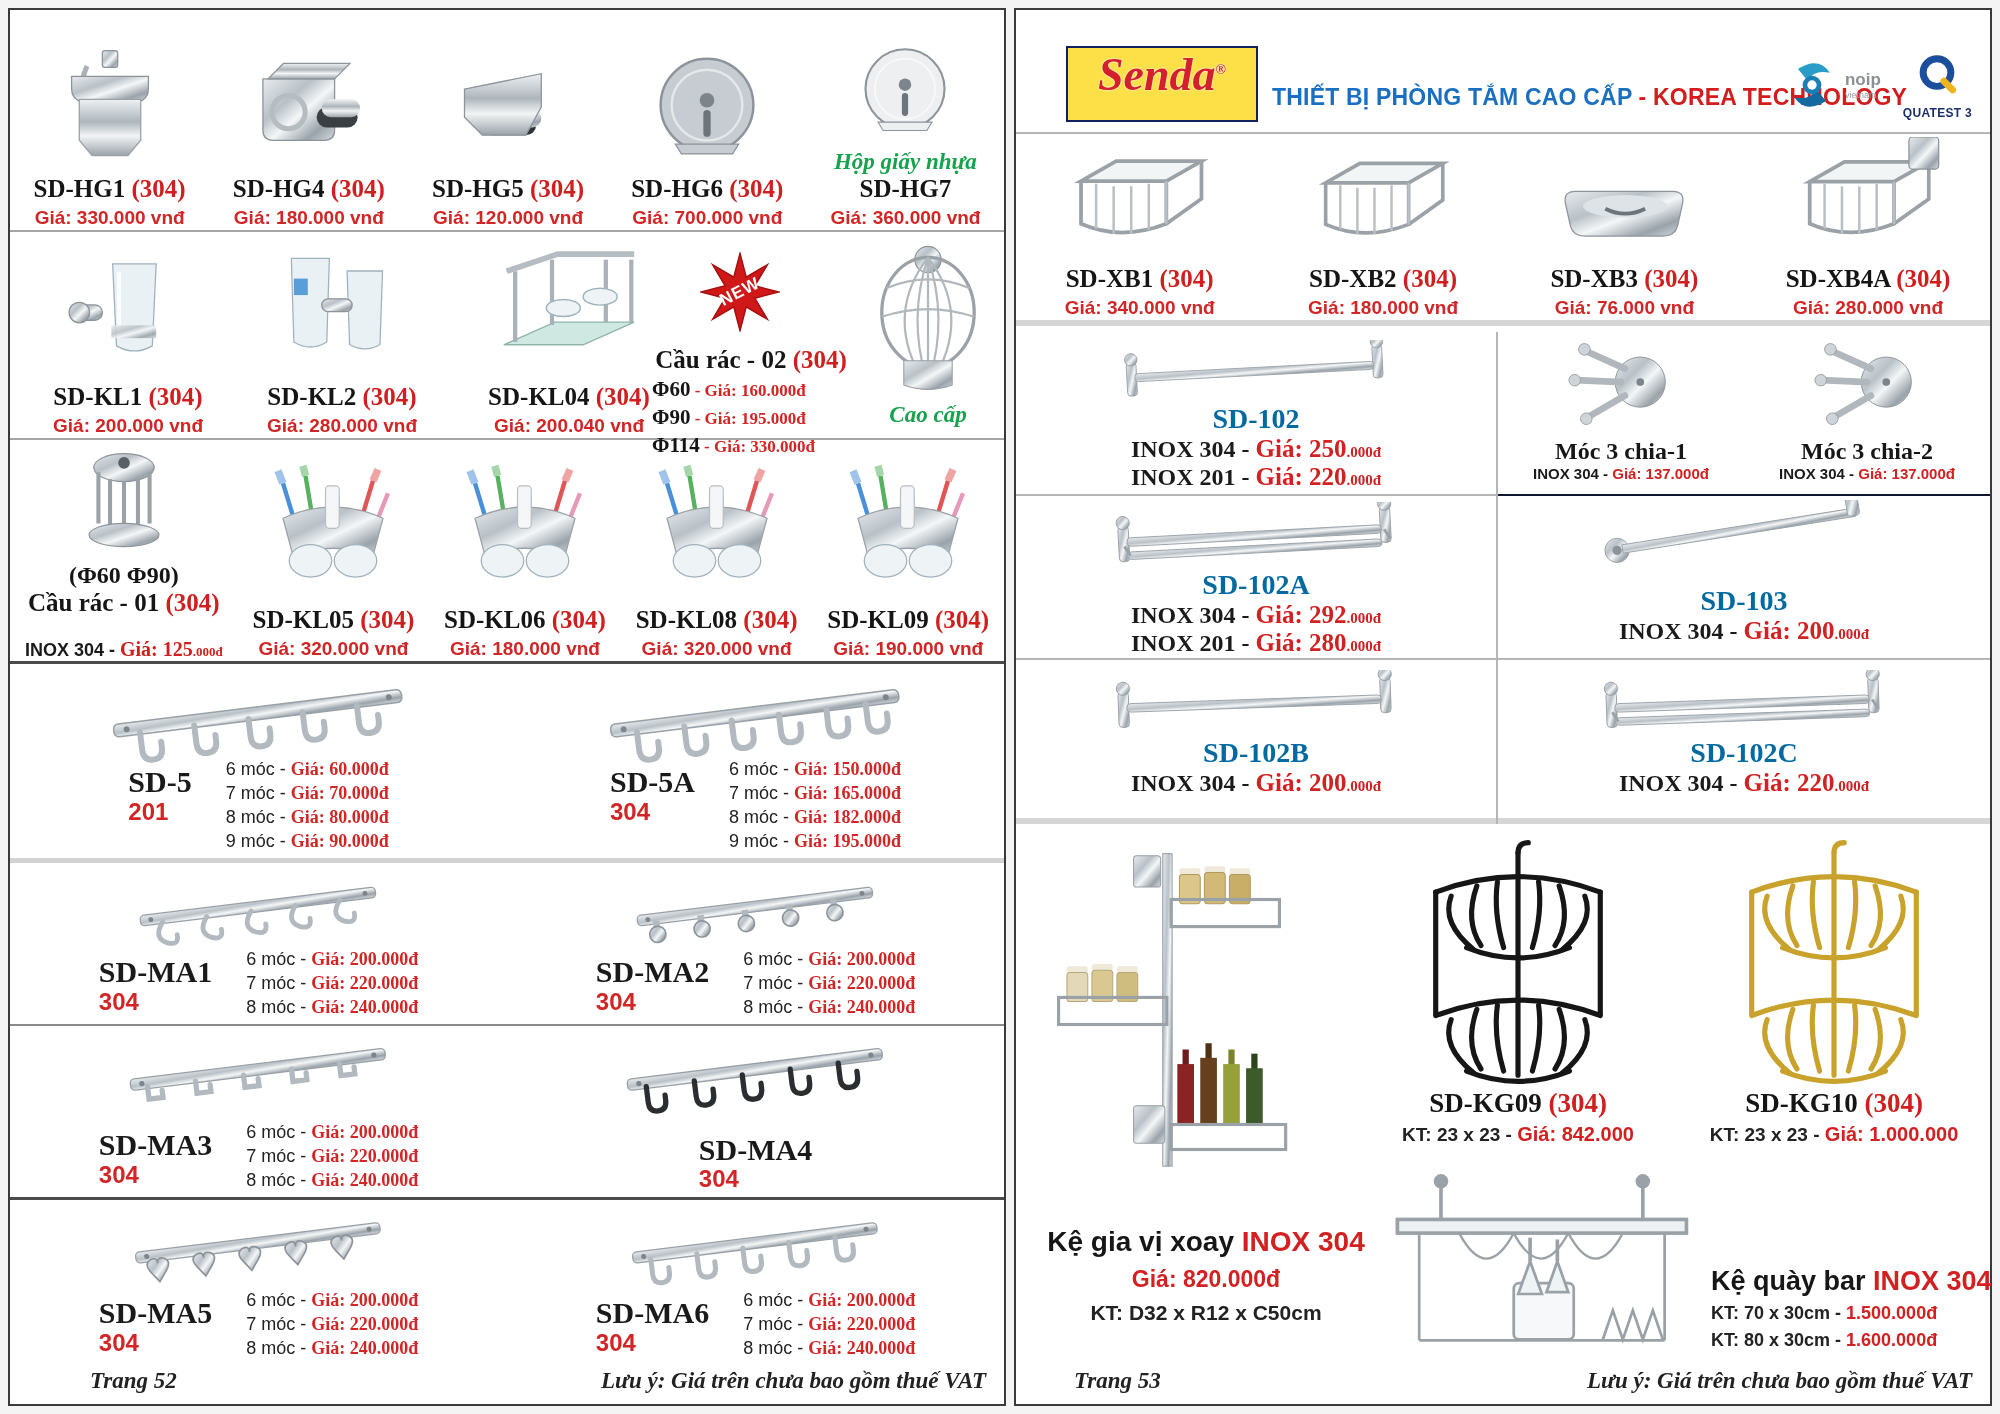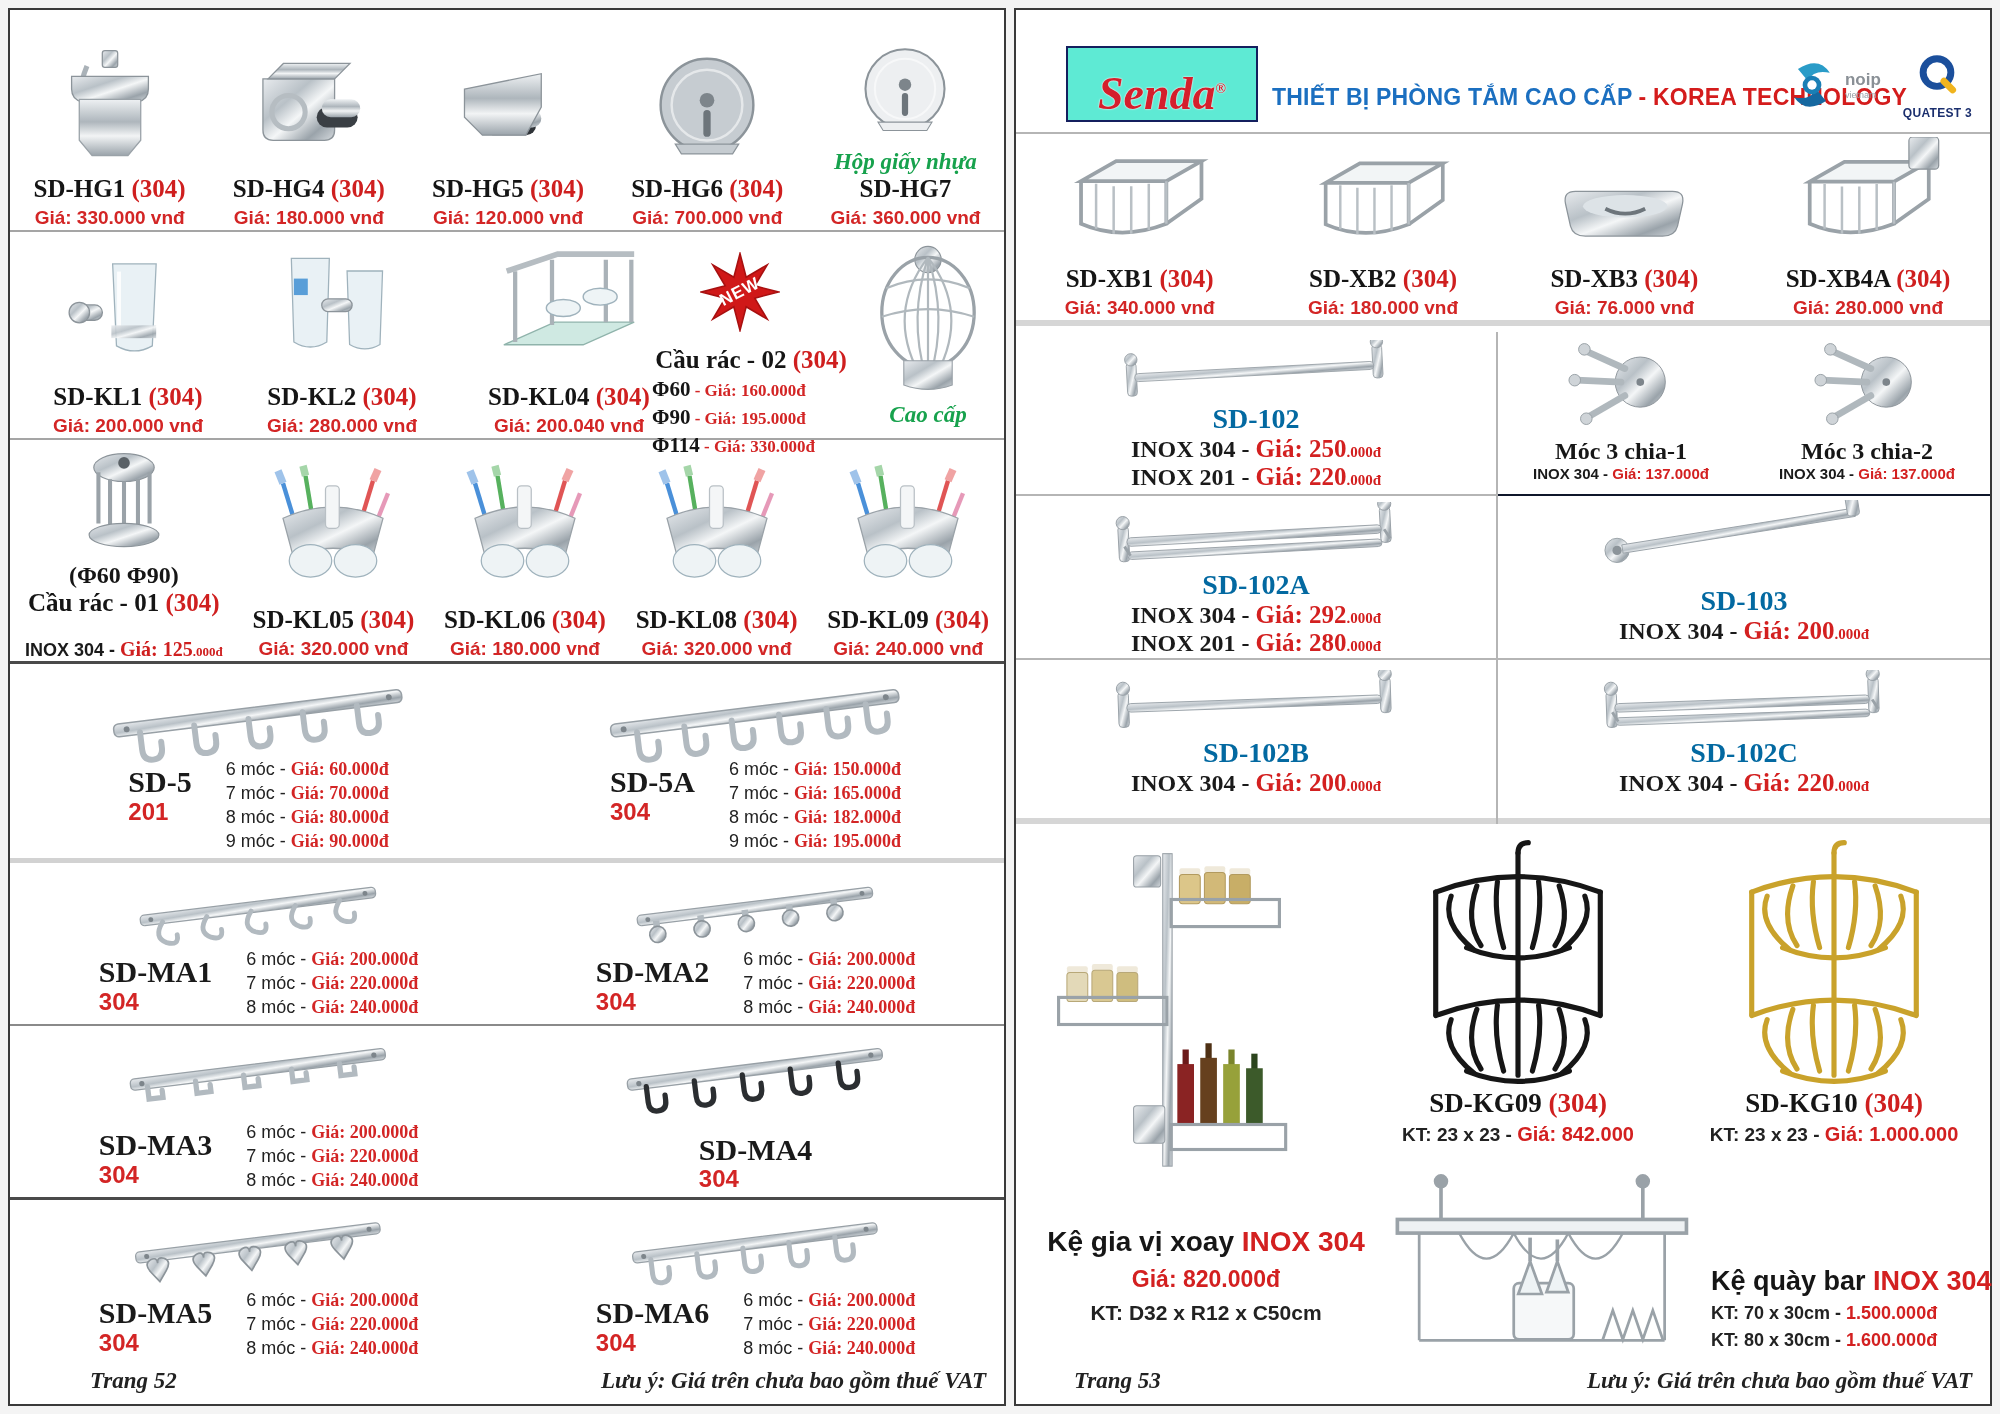--- a/index.html
+++ b/index.html
@@ -35,21 +35,21 @@
 .hinfo{position:absolute;bottom:4px;left:0;width:100%;display:flex;justify-content:center;align-items:flex-start;gap:34px}
 .hnb{text-align:left;padding-top:8px}
 .hname{font:700 30px/1.05 "Liberation Serif",serif;color:#1a1a1a}
 .hgrade{font:700 24px "Liberation Sans",sans-serif;color:#d32525}
 .hprices{text-align:left}
 .hpl{white-space:nowrap;line-height:1.5}
 .hpl .hq{font:400 18px "Liberation Sans",sans-serif;color:#222}
 .hpl .hp{font:700 18px "Liberation Serif",serif;color:#d32525}
 
 .hdr{position:absolute;left:0;right:0;top:30px;height:94px;border-bottom:2px solid #b5b5b5}
-.brandbox{position:absolute;left:50px;top:6px;width:192px;height:76px;background:#5eead4;border:2px solid #141f5e;display:flex;align-items:flex-end;justify-content:center}
+.brandbox{position:absolute;left:50px;top:6px;width:192px;height:76px;background:#fde047;border:2px solid #141f5e;display:flex;align-items:flex-start;justify-content:center}
 .brand{font:italic 700 46px "Liberation Serif",serif;color:#d41f2c;text-shadow:0 0 2px #fff,0 0 1px #fff}
 .brand sup{font-size:14px}
 .title{position:absolute;left:256px;top:44px;white-space:nowrap;font:700 23px "Liberation Sans",sans-serif;letter-spacing:.2px}
 .title .tb{color:#1b6fc0}
 .title .tr{color:#d41c1c}
 .logos{position:absolute;right:18px;top:10px;display:flex;gap:22px;align-items:center}
 .noip{display:flex;align-items:center;gap:4px}
 .noiptxt{line-height:1}
 .noipname{font:700 17px "Liberation Sans",sans-serif;color:#8a9096}
 .noipsub{font:400 9px "Liberation Sans",sans-serif;color:#9aa0a6}
@@ -442,21 +442,21 @@
           <use href="#brush"></use>
         </svg>
       <div class="pname"><span>SD-KL08</span> <span class="red">(304)</span></div>
       <div class="price">Giá: 320.000 vnđ</div>
     </div>
     <div class="c">
       <svg viewBox="0 0 120 110" width="150" height="140">
           <use href="#brush"></use>
         </svg>
       <div class="pname"><span>SD-KL09</span> <span class="red">(304)</span></div>
-      <div class="price">Giá: 240.000 vnđ</div>
+      <div class="price">Giá: 190.000 vnđ</div>
     </div>
   </div>
 
   <div class="r" style="top:657px;height:196px;border-bottom:5px solid #d2d2d2">
     <div class="hhalf">
       <svg class="hookimg" viewBox="0 0 320 100">
           <g transform="rotate(-7 160 50)">
             <use href="#bar0"></use>
             <use href="#h-j" x="30"></use>
             <use href="#h-j" x="85"></use>

